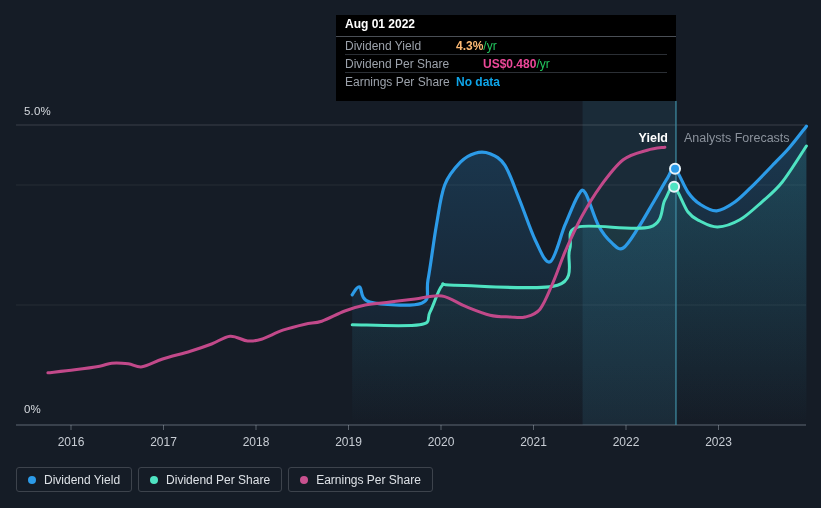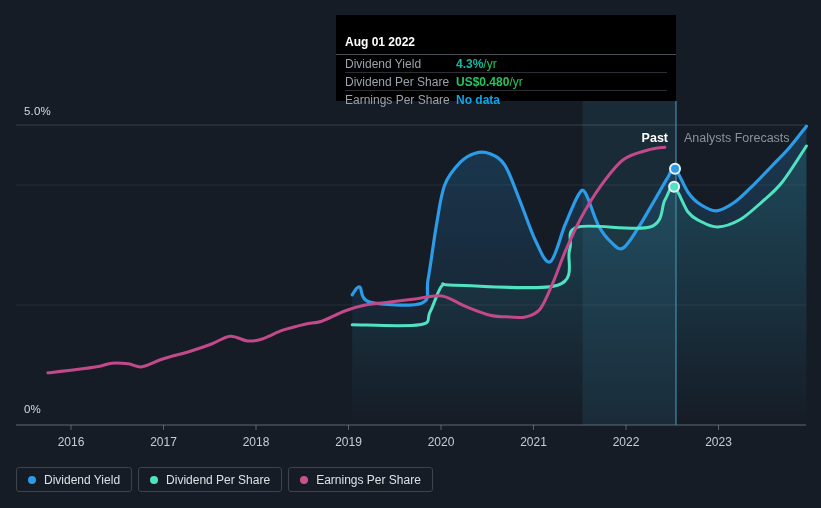--- a/index.html
+++ b/index.html
@@ -15,21 +15,21 @@
   .ylab.bottom{top:403px;}
   .phase-label{position:absolute;top:131px;font-size:12.5px;line-height:14px;}
   .phase-label.past{right:153px;color:#ffffff;font-weight:600;}
   .phase-label.forecast{left:684px;color:#8b929c;font-weight:400;}
   
   .tooltip{
     position:absolute;left:336px;top:15px;width:340px;height:86px;
     box-sizing:border-box;background:#000000;z-index:5;
     font-size:12px;
   }
-  .tt-title{padding:20px 9px 5px 9px;color:#ffffff;font-weight:700;border-bottom:1px solid #4a4f56;}
+  .tt-title{padding:2px 9px 5px 9px;color:#ffffff;font-weight:700;border-bottom:1px solid #4a4f56;}
   .tt-row{display:flex;align-items:center;height:17px;margin:0 9px;border-bottom:1px solid #2b2f35;}
   .tt-row:last-child{border-bottom:none;}
   .tt-label{width:111px;color:#9ca2ab;flex:none;}
   .tt-value{font-weight:700;}
   .tt-suffix{color:#22c55e;font-weight:400;}
   
   .legend{position:absolute;left:16px;top:467px;display:flex;gap:6px;z-index:4;}
   .legend-item{
     display:flex;align-items:center;gap:8px;height:25px;box-sizing:border-box;
     padding:0 11px;border:1px solid #3d434c;border-radius:3px;background:#151c26;
@@ -82,33 +82,33 @@
       <text x="626" y="446" text-anchor="middle" class="xlab">2022</text>
       <line x1="718.5" y1="425" x2="718.5" y2="430" stroke="rgba(190,200,210,0.4)" stroke-width="1"></line>
       <text x="718.5" y="446" text-anchor="middle" class="xlab">2023</text>
       <circle cx="675.0249999999975" cy="168.8" r="5" fill="#2c9be8" stroke="#e8f4fa" stroke-width="2"></circle>
       <circle cx="674.0999999999983" cy="186.79999999999998" r="5" fill="#4fe3c2" stroke="#e8f4fa" stroke-width="2"></circle>
     </svg>
 
   <div class="ylab top">5.0%</div>
   <div class="ylab bottom">0%</div>
 
-  <div class="phase-label past">Past</div>
+  <div class="phase-label past">Yield</div>
   <div class="phase-label forecast">Analysts Forecasts</div>
 
   <div class="tooltip">
     <div class="tt-title">Aug 01 2022</div>
     <div class="tt-row">
       <span class="tt-label">Dividend Yield</span>
-      <span class="tt-value" style="color: #14b8a6;">4.3%</span>
+      <span class="tt-value" style="color: #fdba74;">4.3%</span>
         <span class="tt-suffix"> /yr</span>
     </div>
     <div class="tt-row">
       <span class="tt-label">Dividend Per Share</span>
-      <span class="tt-value" style="color: #22c55e;">US$0.480</span>
+      <span class="tt-value" style="color: #ec4899; margin-left: 27px;">US$0.480</span>
         <span class="tt-suffix"> /yr</span>
     </div>
     <div class="tt-row">
       <span class="tt-label">Earnings Per Share</span>
       <span class="tt-value" style="color: #0ea5e9;">No data</span>
         <span class="tt-suffix"></span>
     </div>
   </div>
 
   <div class="legend">

